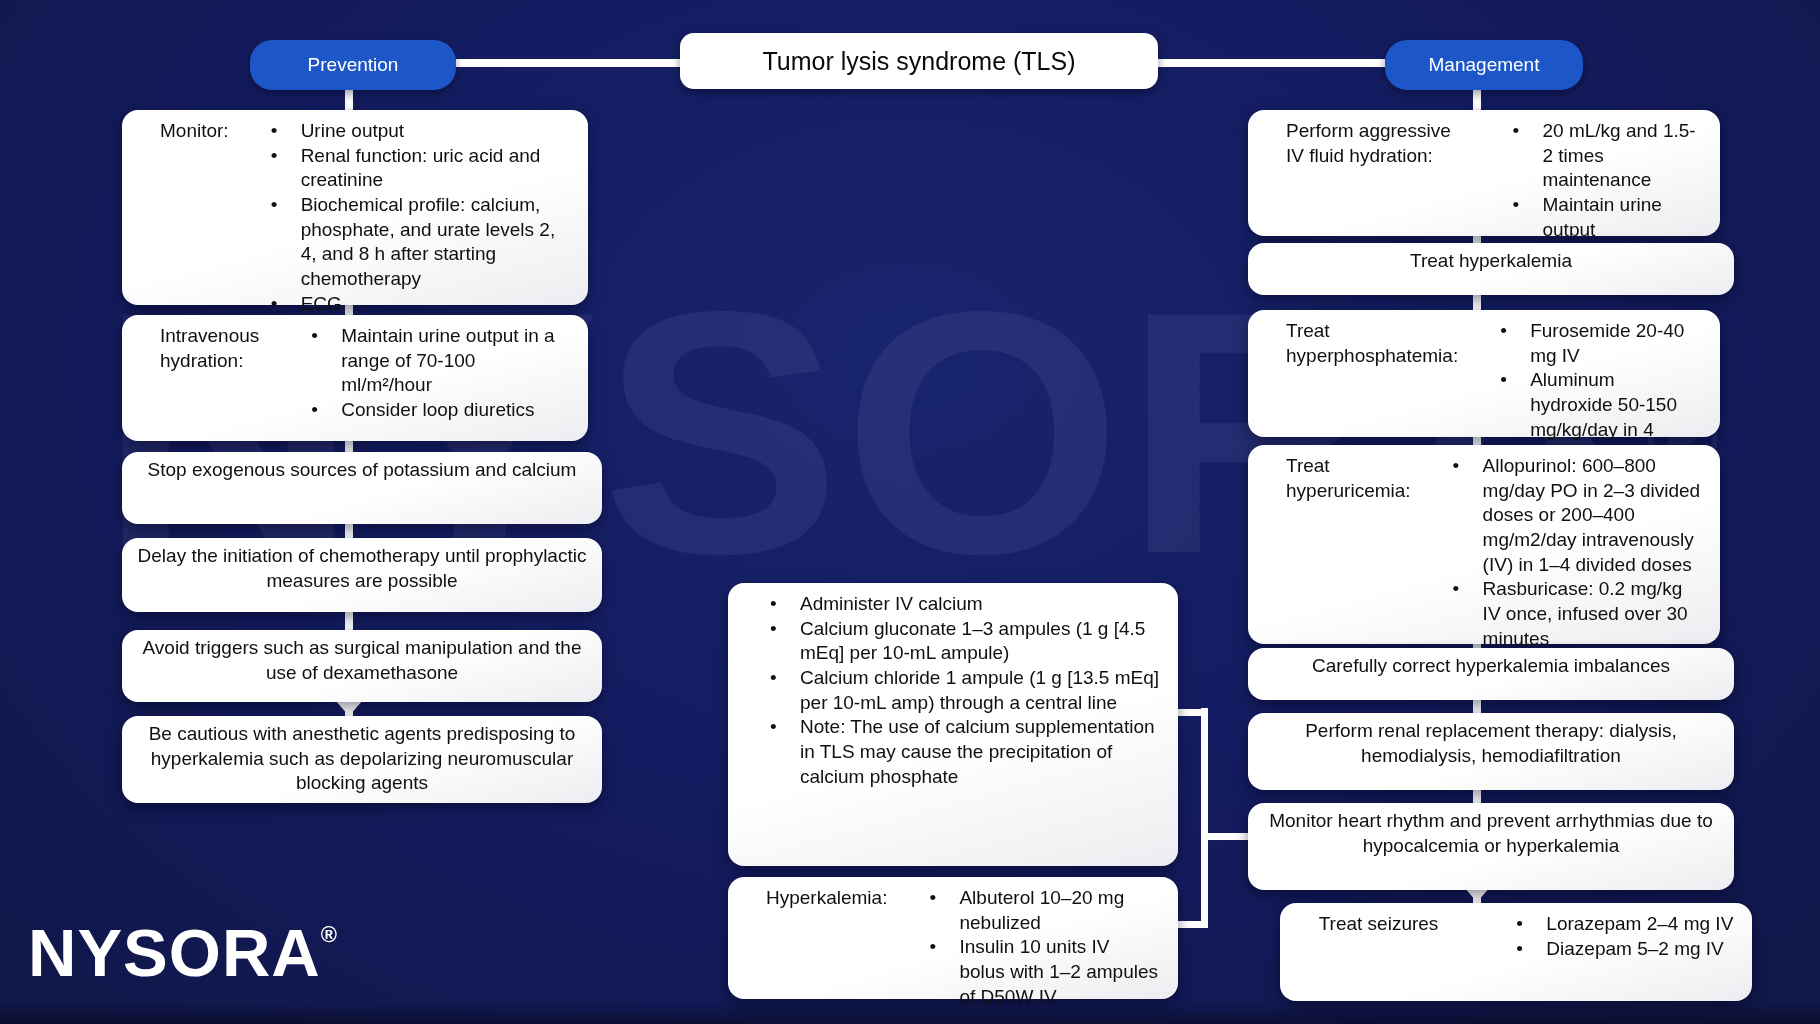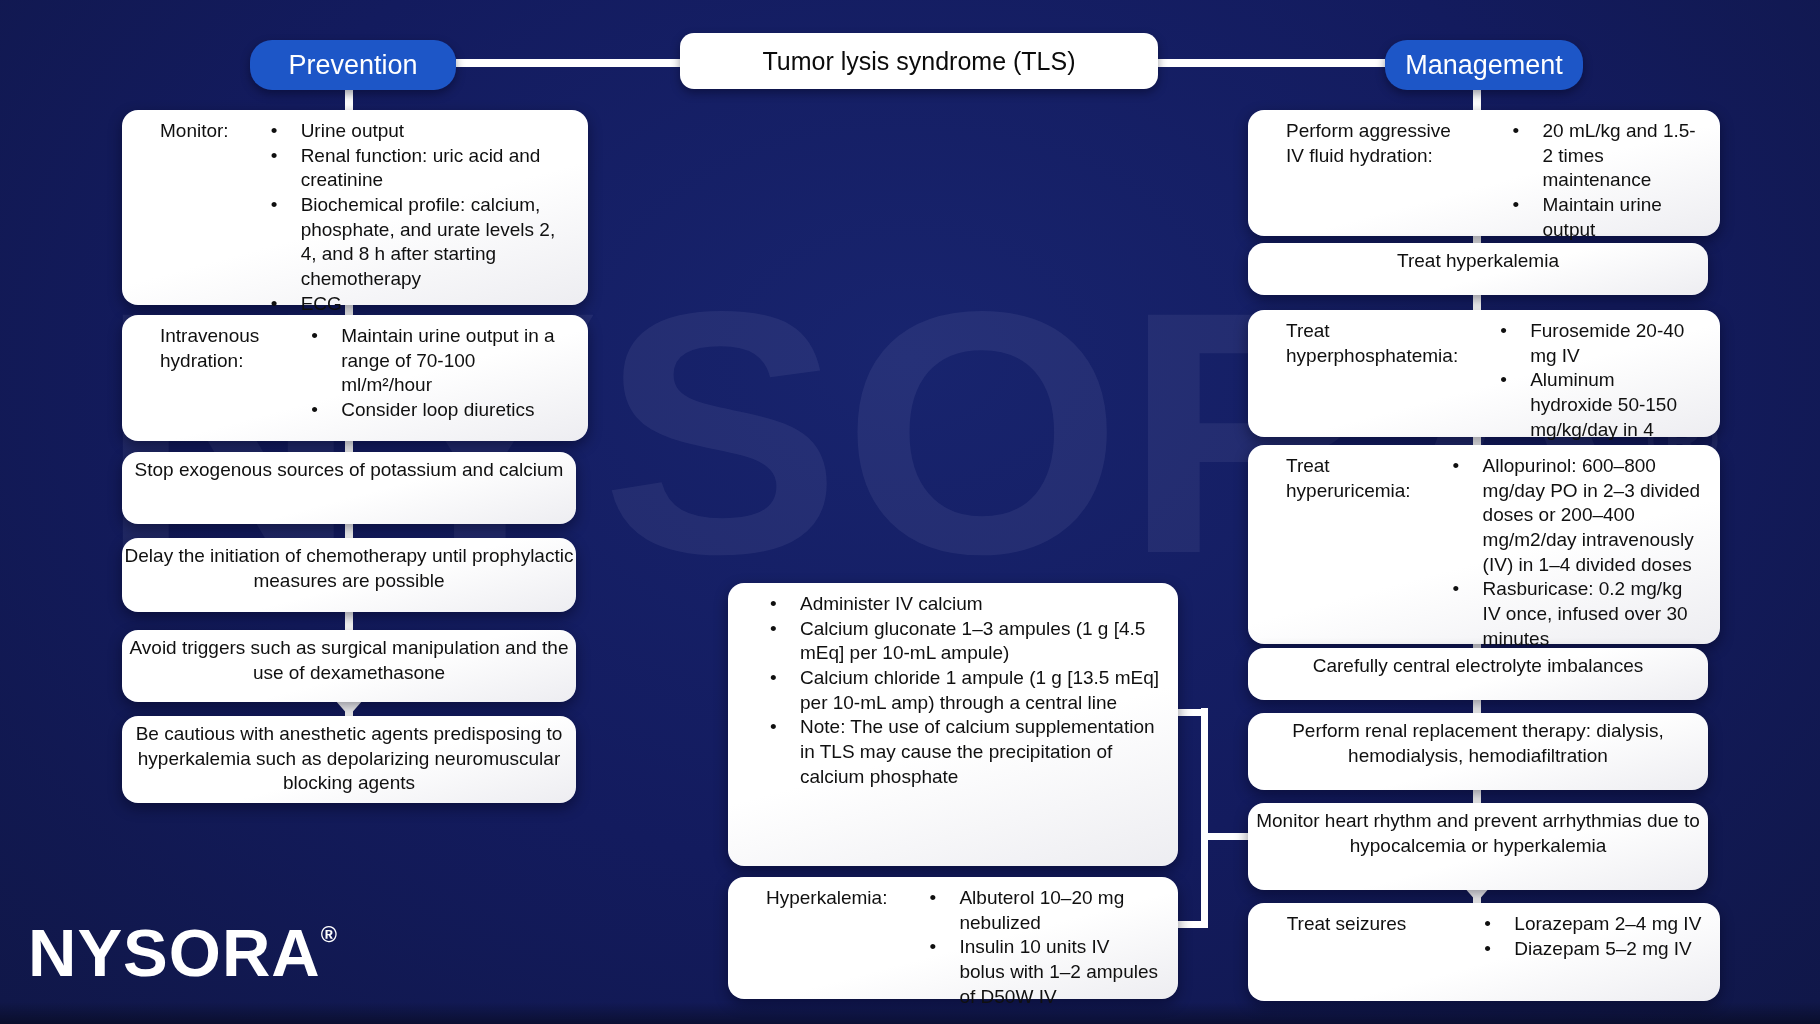--- a/index.html
+++ b/index.html
@@ -26,25 +26,25 @@
     background:linear-gradient(165deg,#ffffff 55%,#ededf1 100%);
     border-radius:16px;box-shadow:0 5px 14px rgba(0,0,20,0.45);
     display:flex;flex-direction:row;justify-content:center;
     font-size:19px;line-height:1.3;
   }
   .list-node{padding:9px 14px 9px 0;}
   .node-title{padding-left:38px;}
   .bullet-row{display:flex;padding-left:38px;}
   .bullet{flex:none;width:30px;padding-left:4px;}
   .bullet-text{flex:1;padding-right:4px;}
-  .center-node{text-align:center;padding:6px 1px;}
+  .center-node{text-align:center;padding:6px 14px;}
   
   .pill{
     position:absolute;z-index:2;background:#1d56c7;color:#ffffff;border-radius:22px;
-    display:flex;align-items:center;justify-content:center;font-size:27px;
+    display:flex;align-items:center;justify-content:center;font-size:19px;
     box-shadow:0 4px 10px rgba(0,0,20,0.4);
   }
   #tls-title{
     position:absolute;z-index:2;background:#ffffff;color:#0b0b0b;border-radius:14px;
     display:flex;align-items:center;justify-content:center;font-size:25px;font-weight:500;
     box-shadow:0 4px 10px rgba(0,0,20,0.4);
   }
   
   #logo{
     position:absolute;left:28px;top:914px;z-index:3;color:#ffffff;
@@ -207,29 +207,29 @@
           <span class="bullet">•</span>
           <span class="bullet-text">Allopurinol: 600–800 mg/day PO in 2–3 divided doses or 200–400 mg/m2/day intravenously (IV) in 1–4 divided doses</span>
         </div>
         <div class="bullet-row">
           <span class="bullet">•</span>
           <span class="bullet-text">Rasburicase: 0.2 mg/kg IV once, infused over 30 minutes</span>
         </div>
       </div>
   </div>
   <div class="node center-node" style="left:1248px;top:648px;width:458px;height:40px;">
-    <div>Carefully central electrolyte imbalances</div>
+    <div>Carefully correct hyperkalemia imbalances</div>
   </div>
   <div class="node center-node" style="left:1248px;top:713px;width:458px;height:65px;">
     <div>Perform renal replacement therapy: dialysis, hemodialysis, hemodiafiltration</div>
   </div>
   <div class="node center-node" style="left:1248px;top:803px;width:458px;height:75px;">
     <div>Monitor heart rhythm and prevent arrhythmias due to hypocalcemia or hyperkalemia</div>
   </div>
-  <div class="node list-node" style="left:1248px;top:903px;width:458px;height:80px;gap:36px;">
+  <div class="node list-node" style="left:1280px;top:903px;width:458px;height:80px;gap:36px;">
     <div class="node-title">Treat seizures</div>
     <div>
         <div class="bullet-row">
           <span class="bullet">•</span>
           <span class="bullet-text">Lorazepam 2–4 mg IV</span>
         </div>
         <div class="bullet-row">
           <span class="bullet">•</span>
           <span class="bullet-text">Diazepam 5–2 mg IV</span>
         </div>

